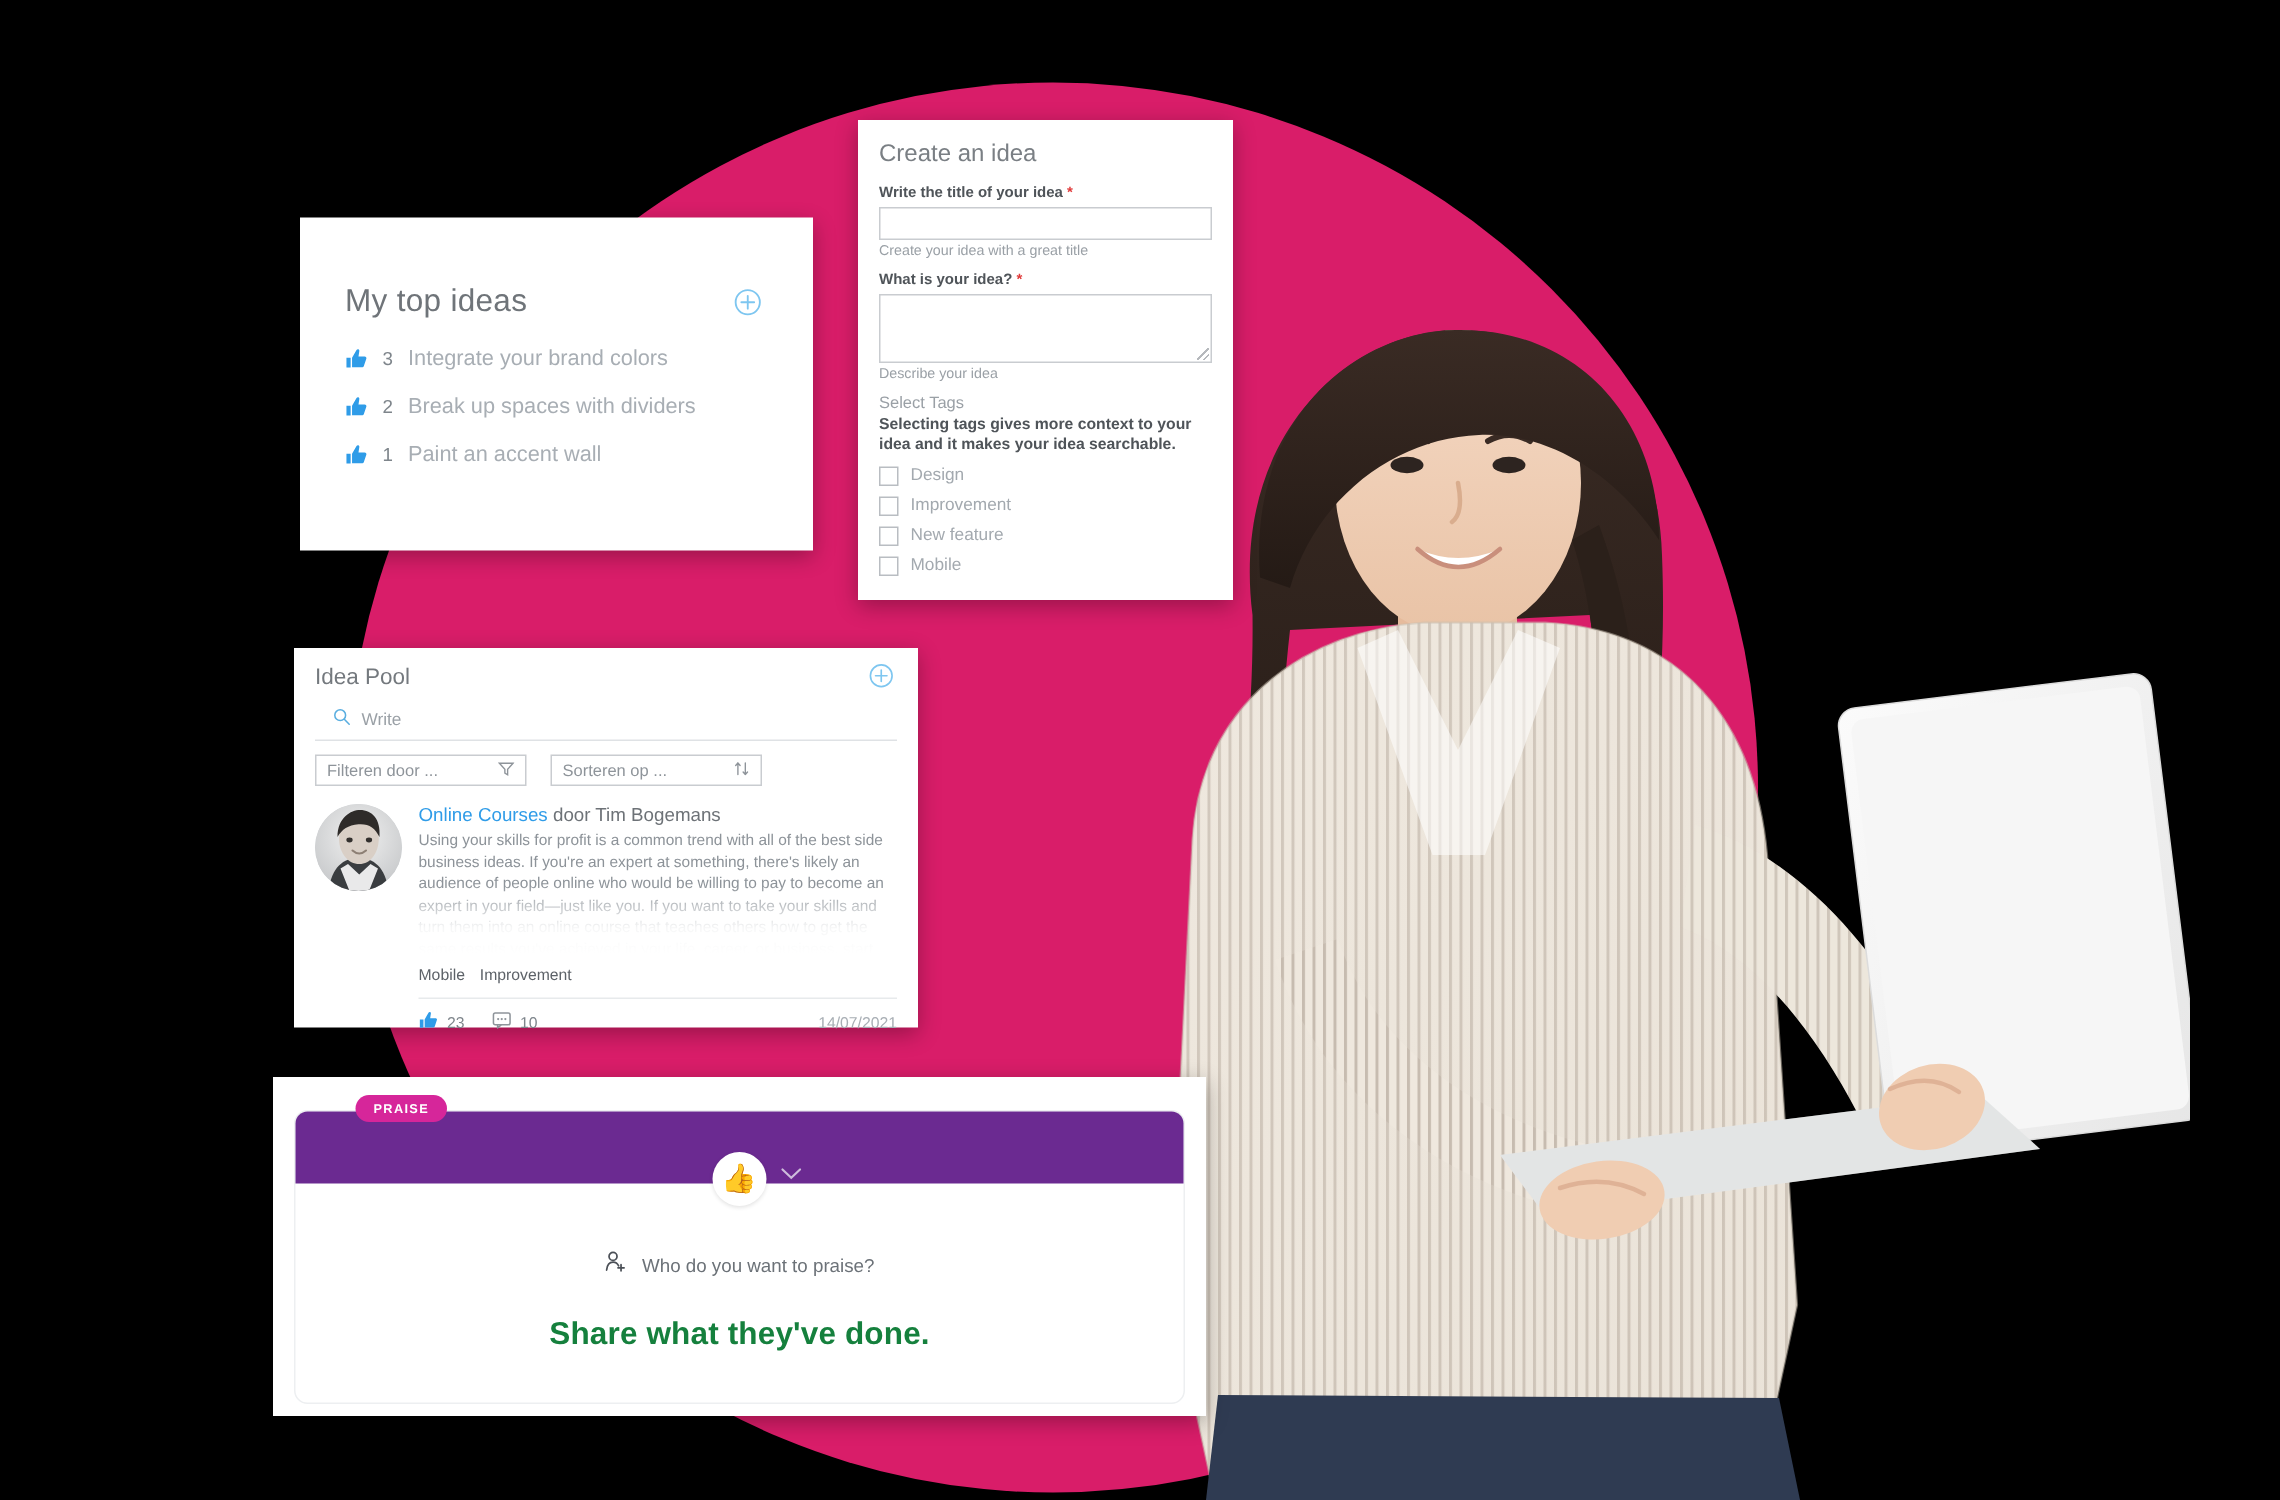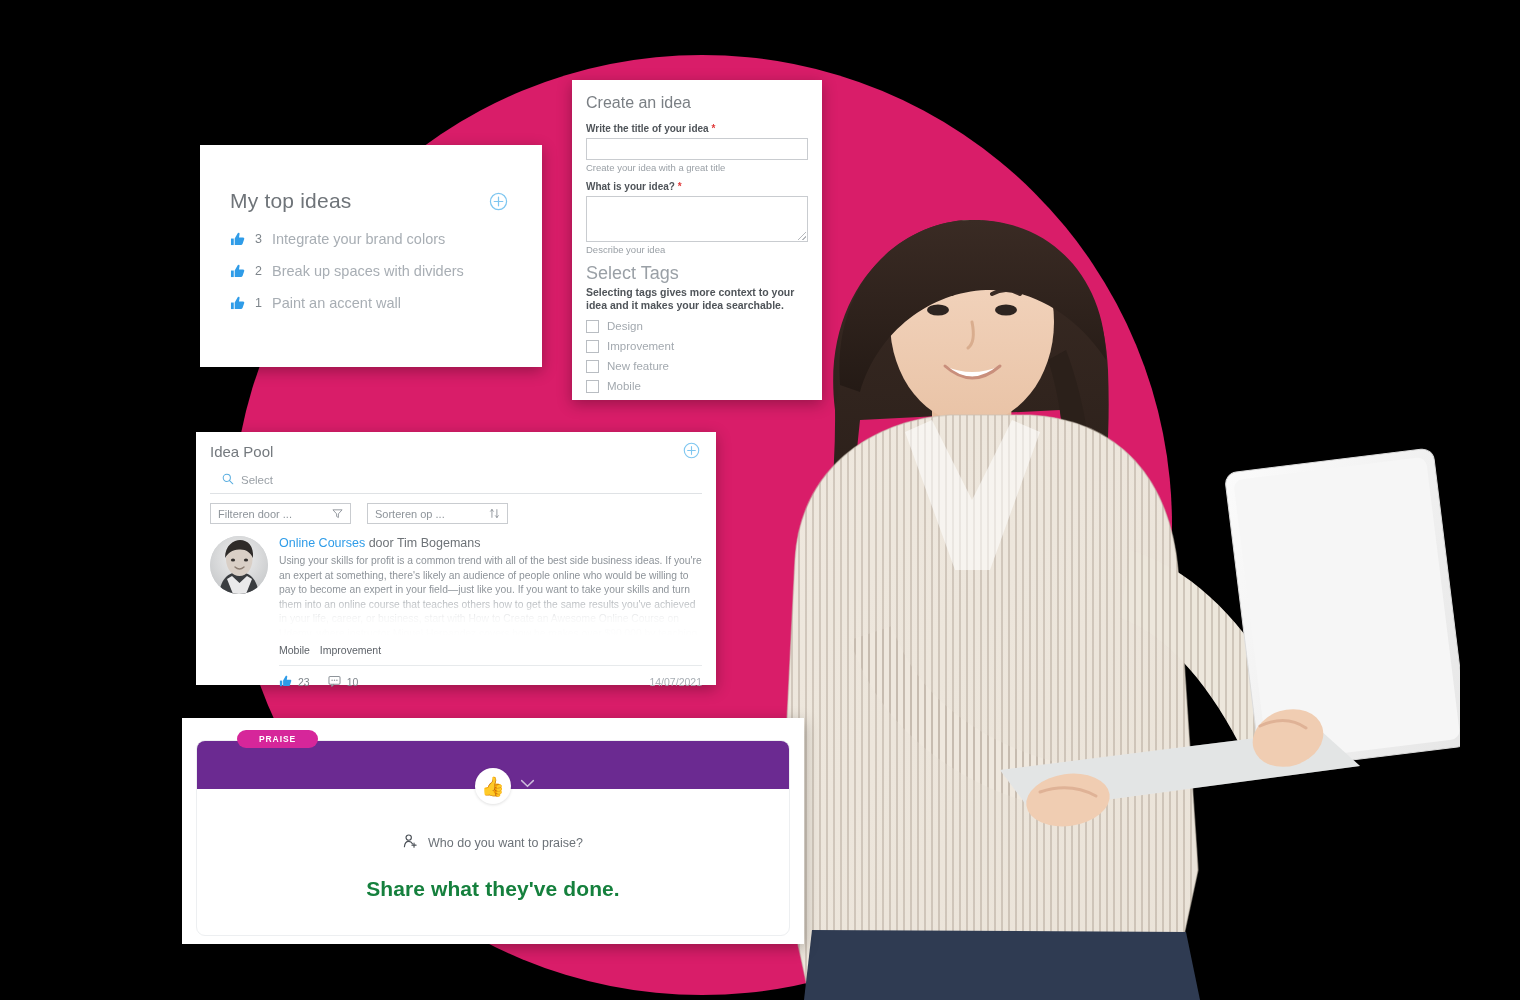--- a/index.html
+++ b/index.html
@@ -45,28 +45,28 @@
   .fl { font-size: 10px; color: #4f5459; font-weight: bold; margin-bottom: 4px; }
   .req { color: #e03a3a; font-weight: bold; }
   .fi { width: 100%; height: 22px; border: 1px solid #c9ccd0; background: #fff; }
   .fta { width: 100%; height: 46px; border: 1px solid #c9ccd0; background: #fff; position: relative; }
   .resize-grip { position: absolute; right: 1px; bottom: 1px; width: 8px; height: 8px;
      background:
        linear-gradient(135deg, transparent 45%, #b6b9bd 45%, #b6b9bd 56%, transparent 56%),
        linear-gradient(135deg, transparent 72%, #b6b9bd 72%, #b6b9bd 83%, transparent 83%);
   }
   .fh { font-size: 9.5px; color: #9aa0a6; margin: 2px 0 8px 0; }
-  .st-title { font-size: 18px; color: #9aa0a6; margin-bottom: 2px; }
+  .st-title { font-size: 11px; color: #9aa0a6; margin-bottom: 2px; }
   .st-sub { font-size: 10.5px; color: #4f5459; font-weight: bold; line-height: 1.28; margin-bottom: 7px; }
   .cb-row { display: flex; align-items: center; gap: 8px; margin-bottom: 7px; }
   .cb { width: 13px; height: 13px; border: 1px solid #b9bdc2; background: #fff; flex: none; }
   .cb-label { font-size: 11.5px; color: #a3a9af; }
 
   
-  #idea-pool { left: 196px; top: 432px; width: 520px; height: 253px; padding: 10px 14px 0 14px; }
+  #idea-pool { left: 196px; top: 432px; width: 416px; height: 253px; padding: 10px 14px 0 14px; }
   .ip-head { display: flex; align-items: center; justify-content: space-between; }
   .ip-title { font-size: 15px; color: #74797e; }
   .ip-search { display: flex; align-items: center; gap: 7px; border-bottom: 1px solid #dfe2e5;
      padding: 6px 0 4px 12px; margin-top: 4px; }
   .ip-search-text { font-size: 11.5px; color: #9aa0a6; }
   .ip-filters { display: flex; gap: 16px; margin-top: 9px; }
   .sel { width: 141px; height: 21px; border: 1px solid #c9ccd0; display: flex; align-items: center;
      justify-content: space-between; padding: 0 7px; }
   .sel-text { font-size: 11px; color: #8e949a; }
   .post { display: flex; gap: 11px; margin-top: 12px; }
@@ -87,21 +87,21 @@
   .pf-num { font-size: 10.5px; color: #7e858b; }
   .pf-date { margin-left: auto; font-size: 10.5px; color: #a8aeb4; }
 
   
   #praise-outer { left: 182px; top: 718px; width: 622px; height: 226px; background: #fff;
       box-shadow: 0 4px 14px rgba(0,0,0,.30); position: absolute; padding: 12px; }
   #praise-inner { position: absolute; left: 14px; top: 22px; width: 594px; height: 196px;
       border: 1px solid #edeff1; border-radius: 9px; background: #fff; overflow: visible; }
   .praise-head { height: 48px; background: #6b2a91; border-radius: 8px 8px 0 0; position: relative; }
   .praise-badge { position: absolute; left: 40px; top: -11px; background: #d6269a; color: #fff;
-      font-size: 8.5px; font-weight: bold; letter-spacing: .9px; padding: 4px 22px; border-radius: 10px; }
+      font-size: 8.5px; font-weight: bold; letter-spacing: .9px; padding: 4px 12px; border-radius: 10px; }
   .praise-emoji { position: absolute; left: 50%; transform: translateX(-50%); top: 27px;
       width: 36px; height: 36px; border-radius: 50%; background: #fff;
       display: flex; align-items: center; justify-content: center; font-size: 19px;
       box-shadow: 0 1px 3px rgba(0,0,0,.12); }
   .praise-chev { position: absolute; left: 54.5%; top: 33px; }
   .praise-body { padding-top: 44px; text-align: center; }
   .praise-who { display: flex; align-items: center; justify-content: center; gap: 9px; }
   .praise-who-text { font-size: 12.5px; color: #6c7278; }
   .praise-main { font-size: 21px; font-weight: bold; color: #15803d; margin-top: 24px; letter-spacing: .1px; }
 
@@ -292,21 +292,21 @@
       </span>
     </div>
 
     <div class="ip-search">
       <span>
         <svg viewBox="0 0 14 14" width="12" height="12">
           <circle cx="5.6" cy="5.6" r="4.2" fill="none" stroke="#5aaee0" stroke-width="1.2"></circle>
           <path d="M8.8 8.8 L12.6 12.6" stroke="#5aaee0" stroke-width="1.2" stroke-linecap="round"></path>
         </svg>
       </span>
-      <span class="ip-search-text">Select</span>
+      <span class="ip-search-text">Write</span>
     </div>
 
     <div class="ip-filters">
       <div class="sel">
         <span class="sel-text">Filteren door ...</span>
         <span>
           <svg viewBox="0 0 12 12" width="11" height="11">
             <path d="M1 2 H11 L7 6.4 V10.4 L5 9.2 V6.4 Z" fill="none" stroke="#8e949a" stroke-width="1"></path>
           </svg>
         </span>

